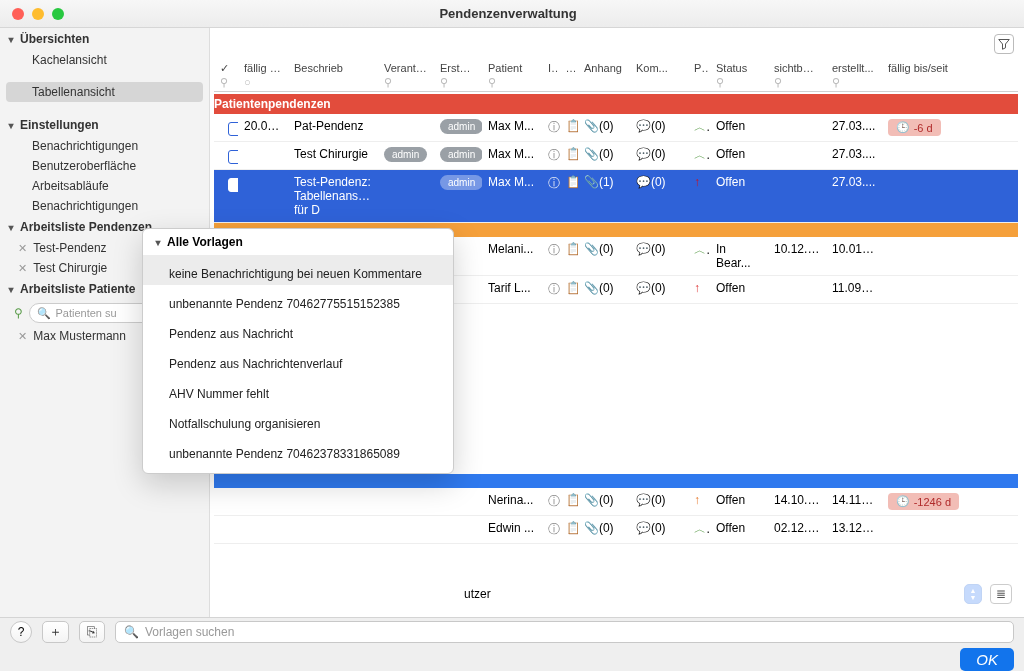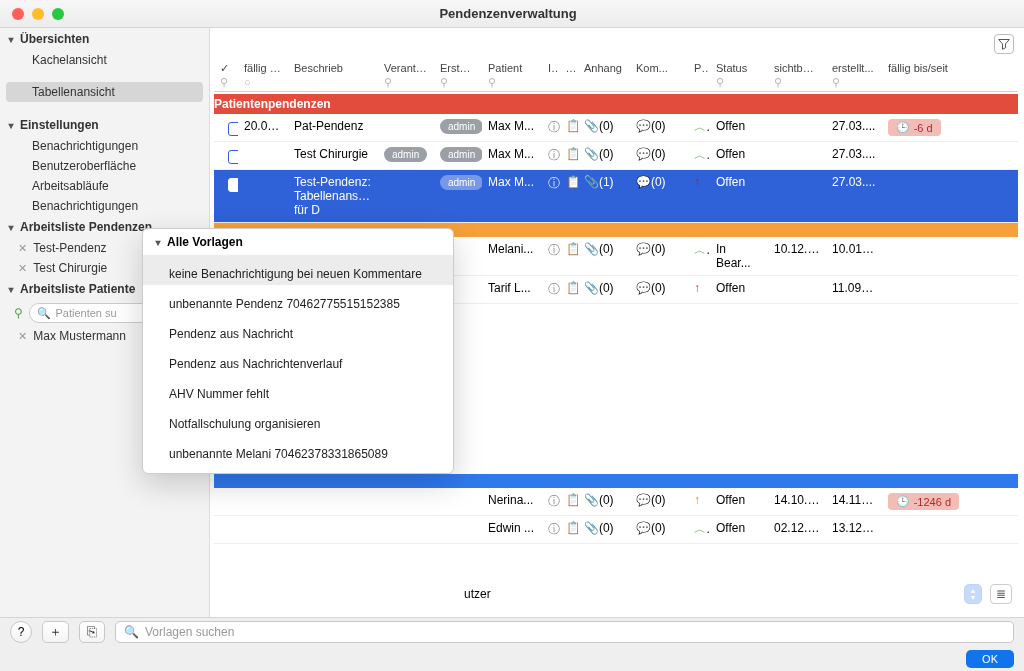--- a/index.html
+++ b/index.html
@@ -150,21 +150,21 @@
     border-radius:5px; background:#fff; height:22px; padding:0 8px;
     color:#999; font-size:12px; gap:6px;
   }
   .footer-row2 { height:26px; display:flex; align-items:center; padding:0 10px; gap:8px; }
   .help-btn {
     width:22px; height:22px; border:1px solid #c8c8c8; border-radius:11px;
     background:linear-gradient(#fff,#f4f4f4); display:flex; align-items:center; justify-content:center;
   }
   .ok-btn {
     margin-left:auto; background:#1274ec; color:#fff; border:none;
-    border-radius:5px; padding:3px 16px; font-size:11px;
+    border-radius:5px; padding:3px 16px; font-size:15px;font-style:italic;
   }
 
   
   .c-chk{width:24px;} .c-due{width:50px;} .c-desc{width:90px;} .c-resp{width:56px;}
   .c-creator{width:48px;} .c-patient{width:60px;} .c-info{width:18px;} .c-clip{width:18px;}
   .c-att{width:52px;} .c-com{width:58px;} .c-pri{width:22px;} .c-status{width:58px;}
   .c-vis{width:58px;} .c-created{width:56px;} .c-duesince{width:86px;}
   .cell{white-space:normal;}
 
   svg.ico { width:12px; height:12px; display:inline-block; vertical-align:middle; }
@@ -445,21 +445,21 @@
   <div class="popup-header">
     <span class="chev-s">▾</span>
     <span>Alle Vorlagen</span>
   </div>
   <div class="popup-item hilite">keine Benachrichtigung bei neuen Kommentare</div>
   <div class="popup-item">unbenannte Pendenz 70462775515152385</div>
   <div class="popup-item">Pendenz aus Nachricht</div>
   <div class="popup-item">Pendenz aus Nachrichtenverlauf</div>
   <div class="popup-item">AHV Nummer fehlt</div>
   <div class="popup-item">Notfallschulung organisieren</div>
-  <div class="popup-item">unbenannte Melani 70462378331865089</div>
+  <div class="popup-item">unbenannte Pendenz 70462378331865089</div>
 </div>
 
 <div class="footer">
   <div class="footer-row1">
     <div class="help-btn">?</div>
     <div class="icon-btn">＋</div>
     <div class="icon-btn">⎘</div>
     <div class="search-bottom">
       <span>🔍</span>
       <span>Vorlagen suchen</span>

